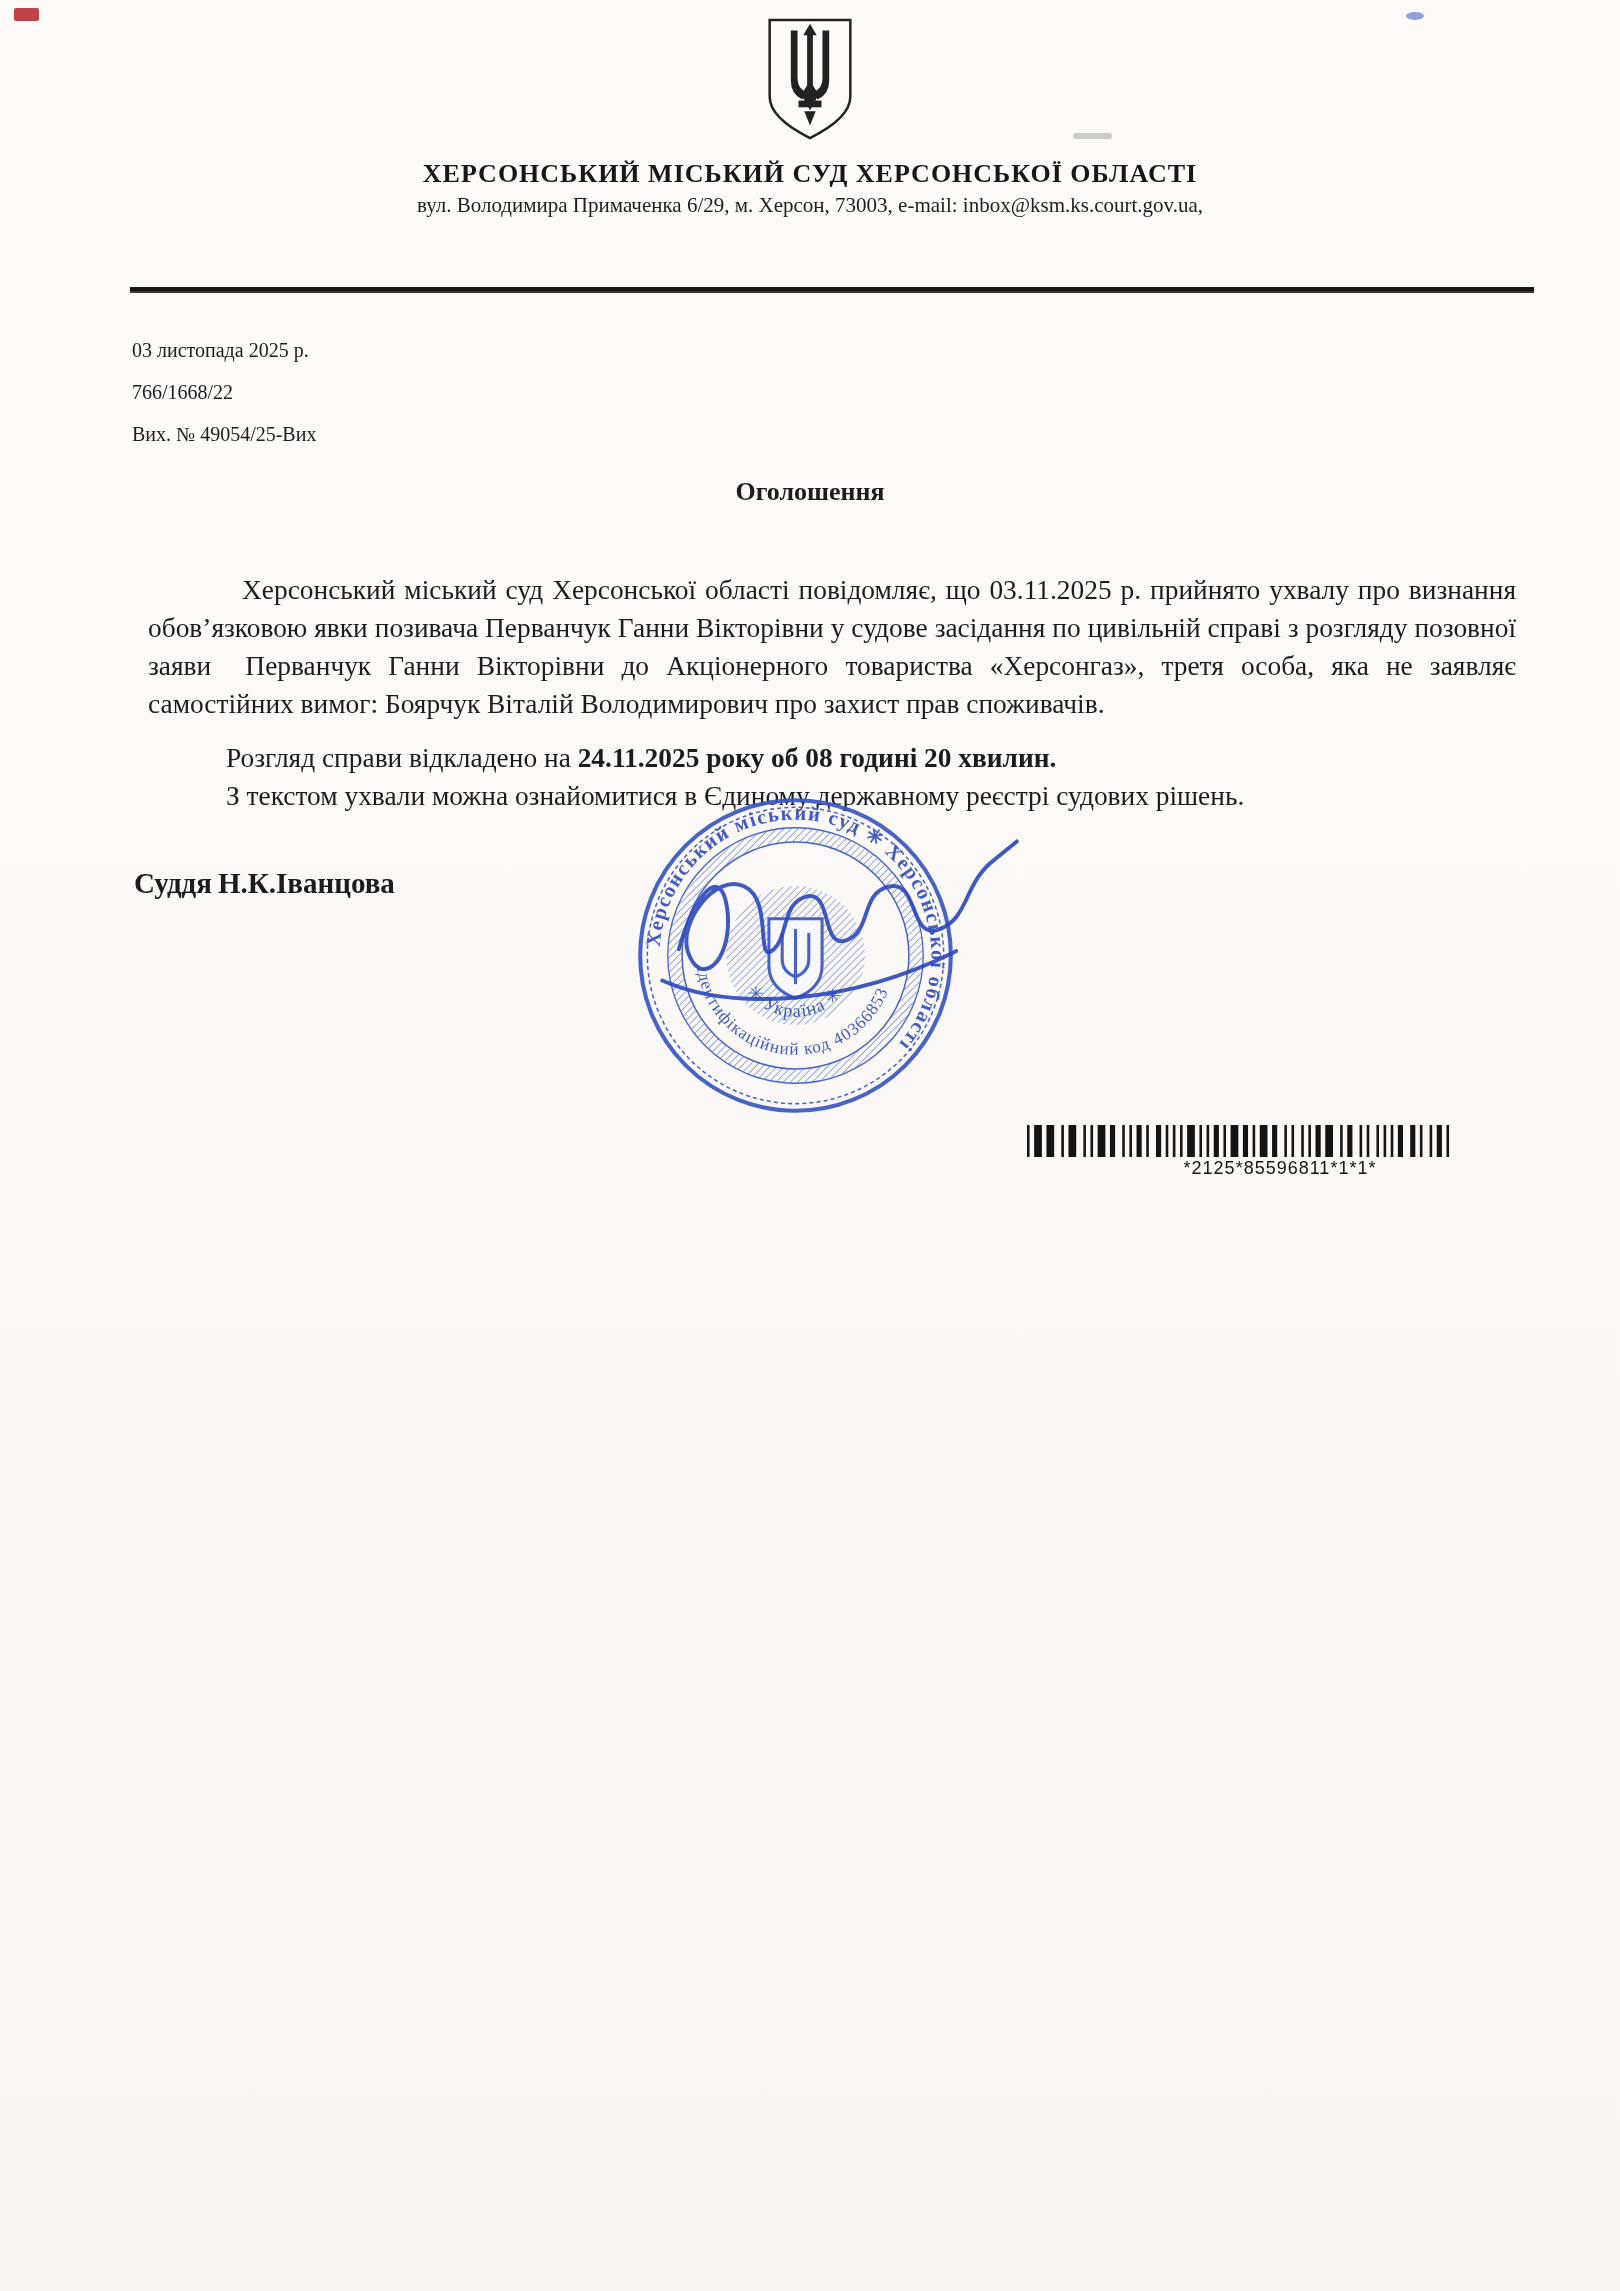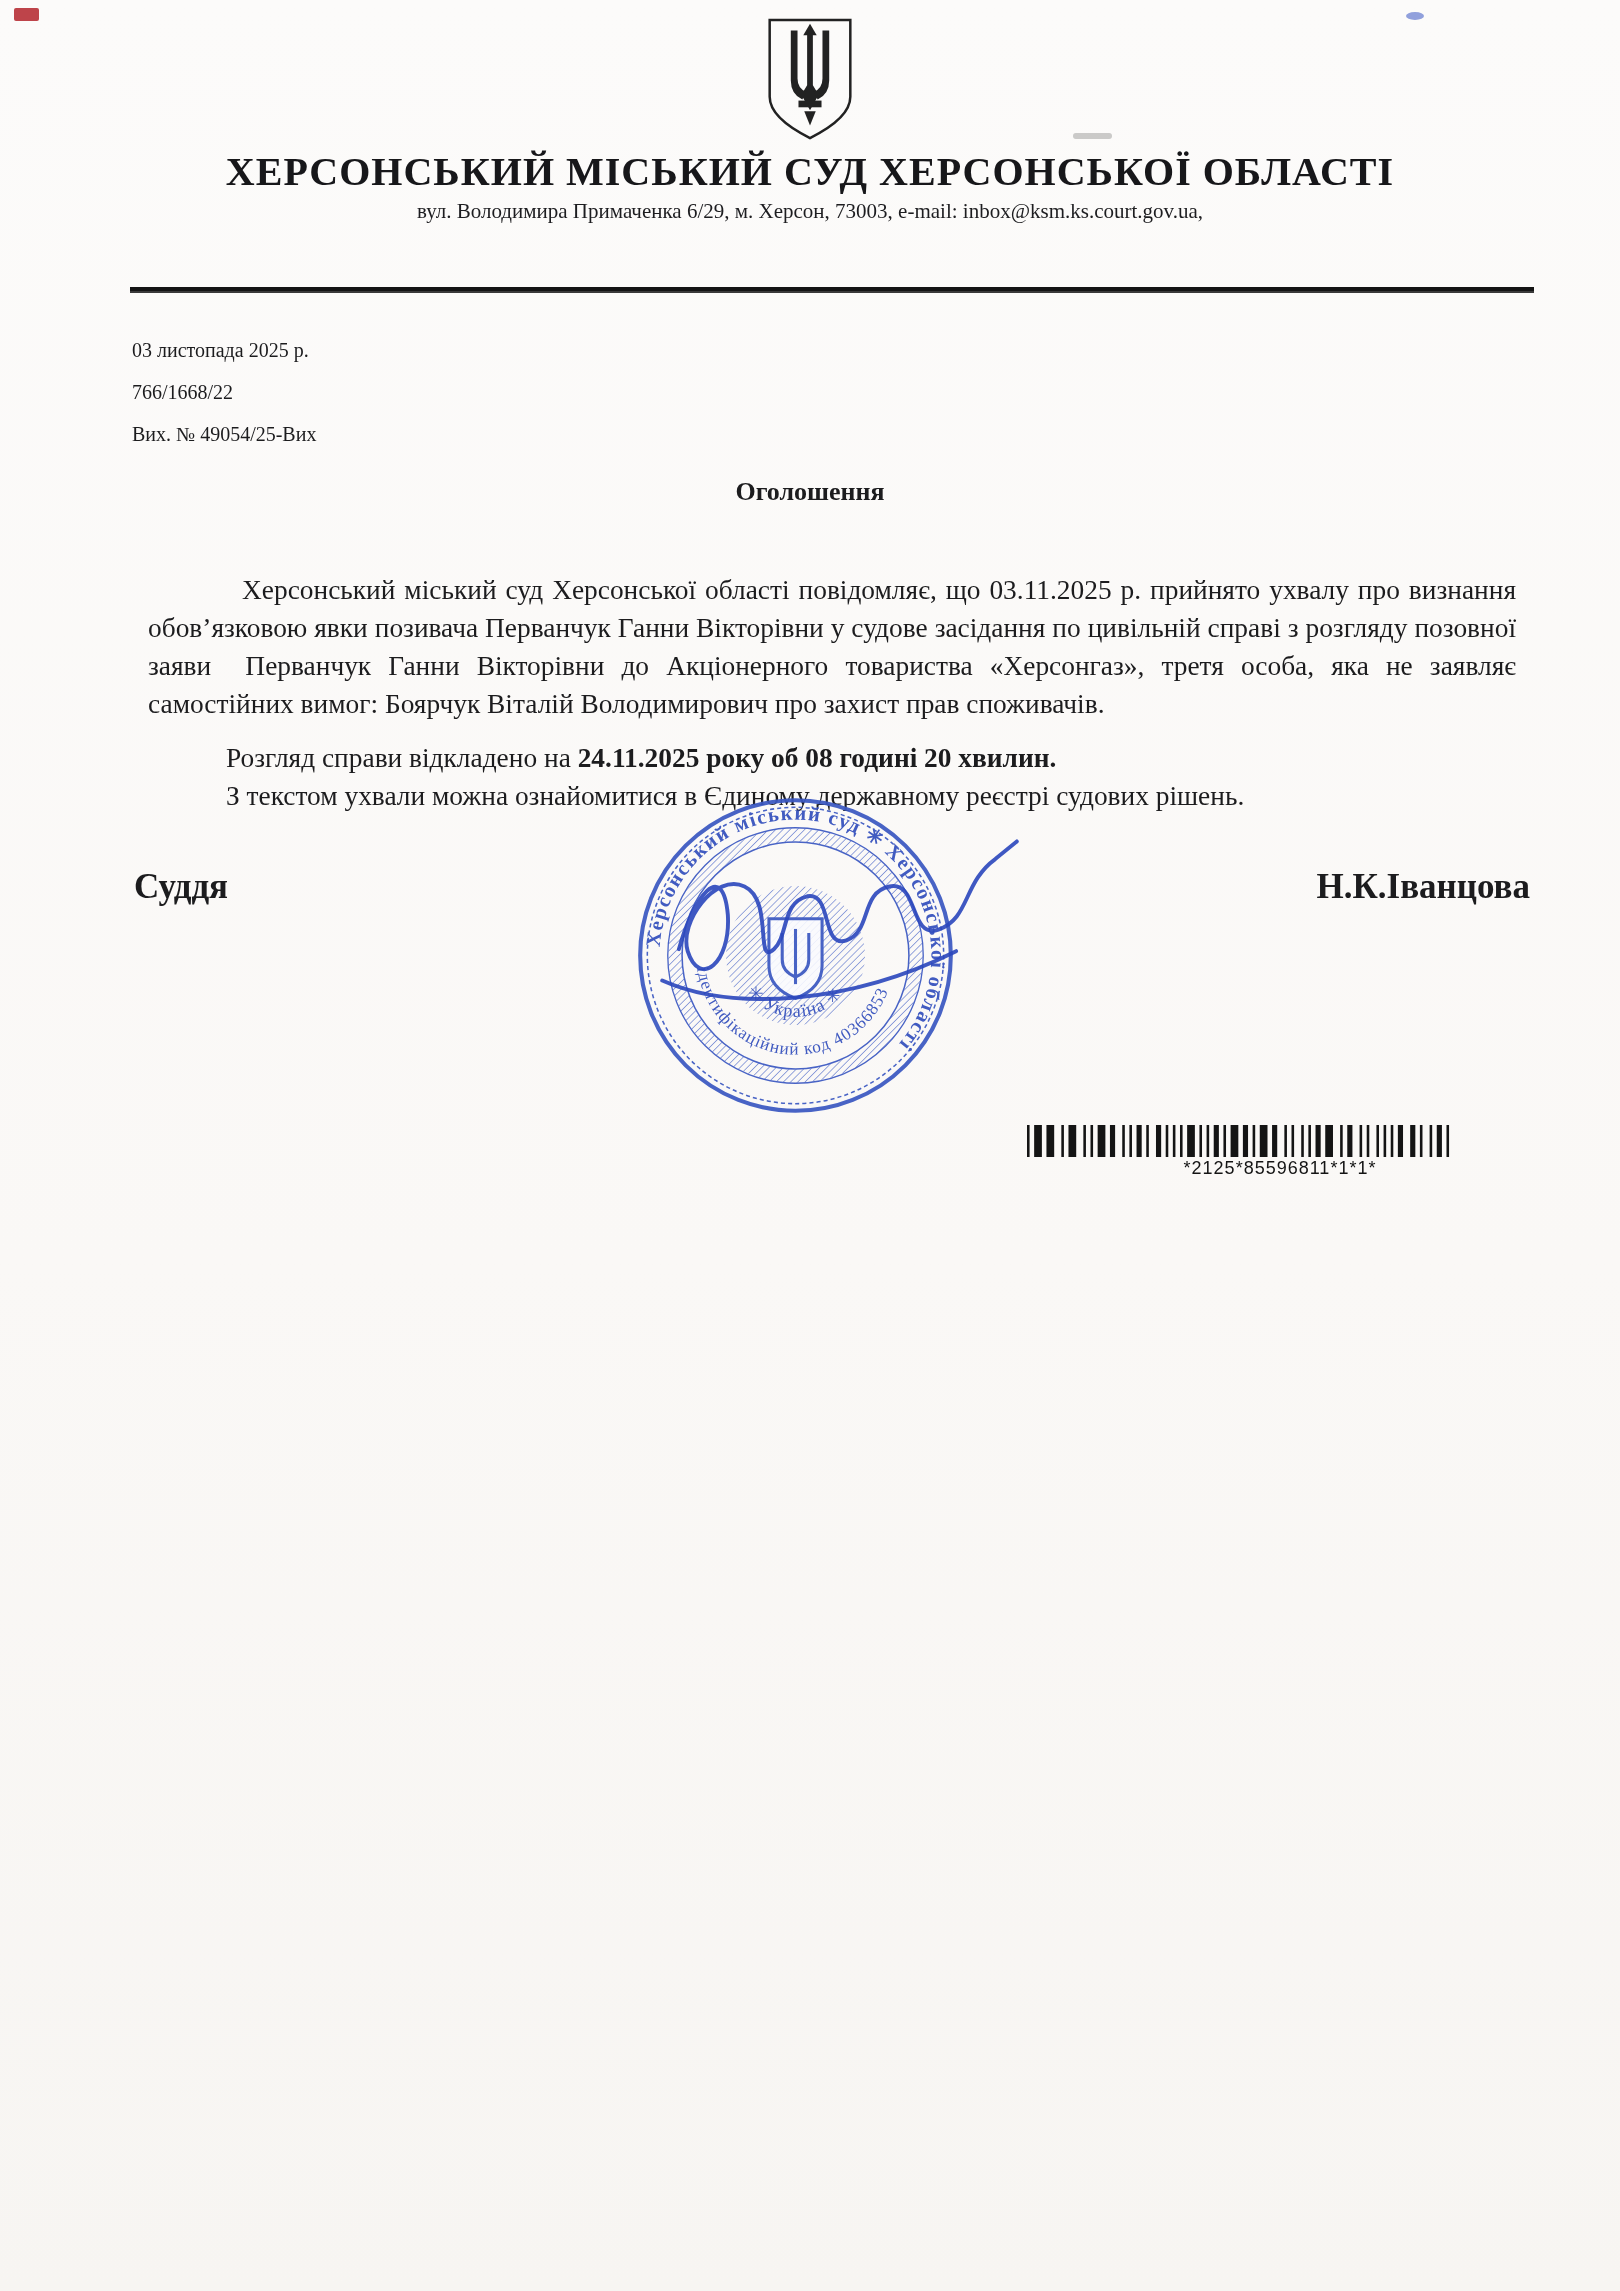--- a/index.html
+++ b/index.html
@@ -5,34 +5,34 @@
   html,body{margin:0;padding:0;}
   body{
     width:1620px;height:2292px;position:relative;overflow:hidden;
     background:#fbfaf8;
     font-family:"Liberation Serif",serif;color:#1c1c1e;
   }
   .sheet{position:absolute;inset:0;background:linear-gradient(180deg,#fcfbfa 0%,#faf8f6 55%,#f7f5f2 100%);}
   
   .header{position:absolute;top:15.7px;left:0;right:0;text-align:center;}
   .emblem{display:inline-block;}
-  .court-name{font-size:40px;font-weight:bold;letter-spacing:1px;margin-top:3px;color:#17171a;}
+  .court-name{font-size:26px;font-weight:bold;letter-spacing:1px;margin-top:14px;color:#17171a;}
   .addr{font-size:21px;margin-top:3.9px;color:#1d1d20;}
   .rule{position:absolute;left:130px;right:86px;top:287px;height:3.9px;background:#141414;border-bottom:2px solid #3a3a3a;}
   
   .refblock{position:absolute;left:132px;top:329px;font-size:20px;line-height:42px;}
   
   .doc-title{position:absolute;left:0;right:0;top:477px;text-align:center;font-size:26px;font-weight:bold;}
   
   .bodyblock{position:absolute;left:132px;right:88px;top:555px;font-size:27.4px;line-height:38px;}
   .para{margin:16px;text-align:justify;text-indent:94px;white-space:pre-wrap;}
   .para-line{margin:0;text-indent:94px;white-space:pre-wrap;}
   .b{font-weight:bold;}
   
-  .sigrow{position:absolute;left:134px;right:90px;top:867px;display:flex;justify-content:space-between;font-size:35px;font-weight:bold;}
+  .sigrow{position:absolute;left:134px;right:90px;top:867px;display:flex;font-size:29px;font-weight:bold;gap:6px;}
   
   .stamp{position:absolute;left:632px;top:792px;opacity:.93;}
   .signature{position:absolute;left:625px;top:802px;opacity:.9;}
   
   .barcode-wrap{position:absolute;left:1027px;top:1125px;width:506px;text-align:center;}
   .barcode-svg{display:block;width:506px;height:32px;}
   .barcode-text{font-family:Liberation Sans, sans-serif;font-size:18px;letter-spacing:1px;color:#141414;margin-top:1px;}
   
   .artifact{position:absolute;border-radius:2px;}
   .artifact.red{left:13.7px;top:7.8px;width:25.5px;height:13.7px;background:#b3232a;opacity:.85;}

